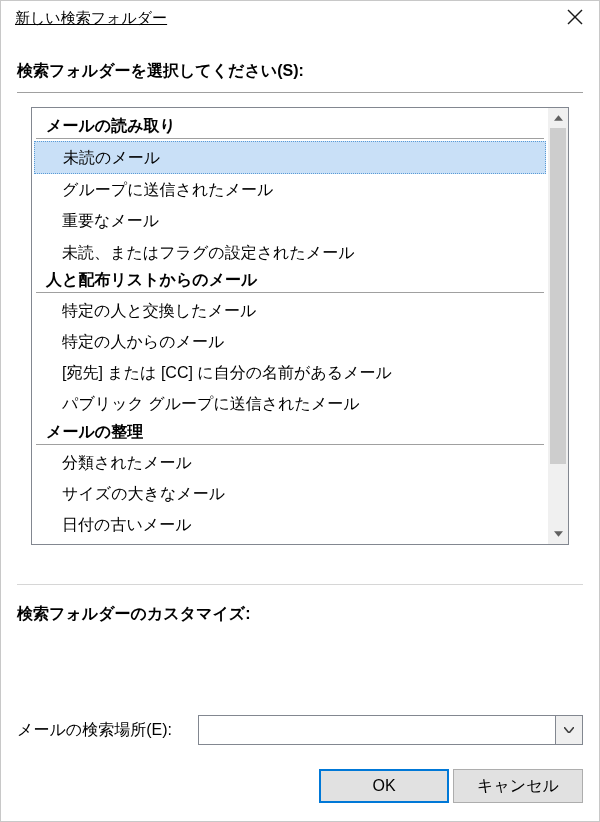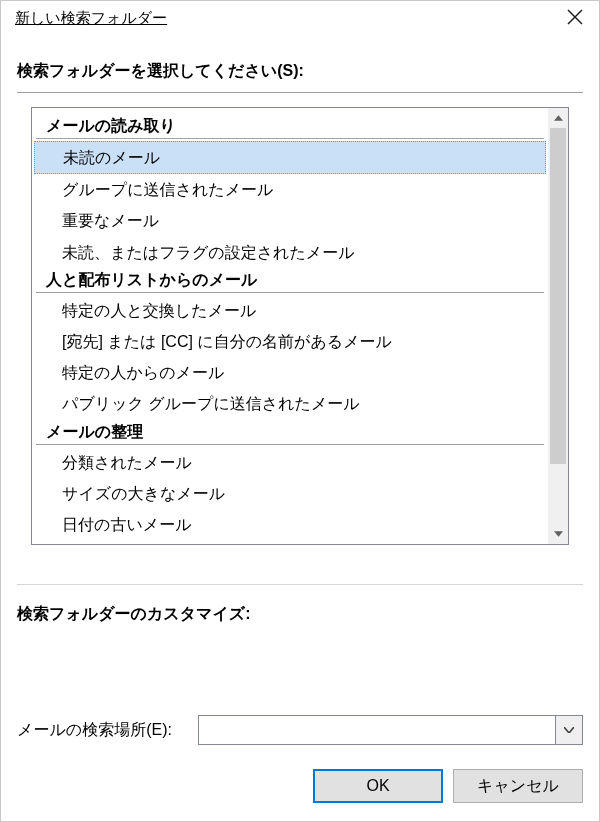--- a/index.html
+++ b/index.html
@@ -177,21 +177,21 @@
       align-items: center;
       justify-content: center;
     }
     .combo-btn svg {
       width: 10px;
       height: 6px;
     }
     .button-row {
       display: flex;
       justify-content: flex-end;
-      gap: 10px;
+      gap: 4px;
       padding: 12px 16px 18px 16px;
       border-top: 0;
     }
     .btn {
       width: 130px;
       height: 34px;
       border: 1px solid #adadad;
       background: #e1e1e1;
       font-size: 16px;
       font-family: inherit;
@@ -232,22 +232,22 @@
           <div class="list-group">
             <div class="group-header">メールの読み取り</div>
             <div class="list-item selected">未読のメール</div>
             <div class="list-item">グループに送信されたメール</div>
             <div class="list-item">重要なメール</div>
             <div class="list-item">未読、またはフラグの設定されたメール</div>
           </div>
           <div class="list-group">
             <div class="group-header">人と配布リストからのメール</div>
             <div class="list-item">特定の人と交換したメール</div>
+            <div class="list-item">特定の人からのメール</div>
             <div class="list-item">[宛先] または [CC] に自分の名前があるメール</div>
-            <div class="list-item">特定の人からのメール</div>
             <div class="list-item">パブリック グループに送信されたメール</div>
           </div>
           <div class="list-group">
             <div class="group-header">メールの整理</div>
             <div class="list-item">分類されたメール</div>
             <div class="list-item">サイズの大きなメール</div>
             <div class="list-item">日付の古いメール</div>
             <div class="list-item">添付ファイルのあるメール</div>
           </div>
         </div>

